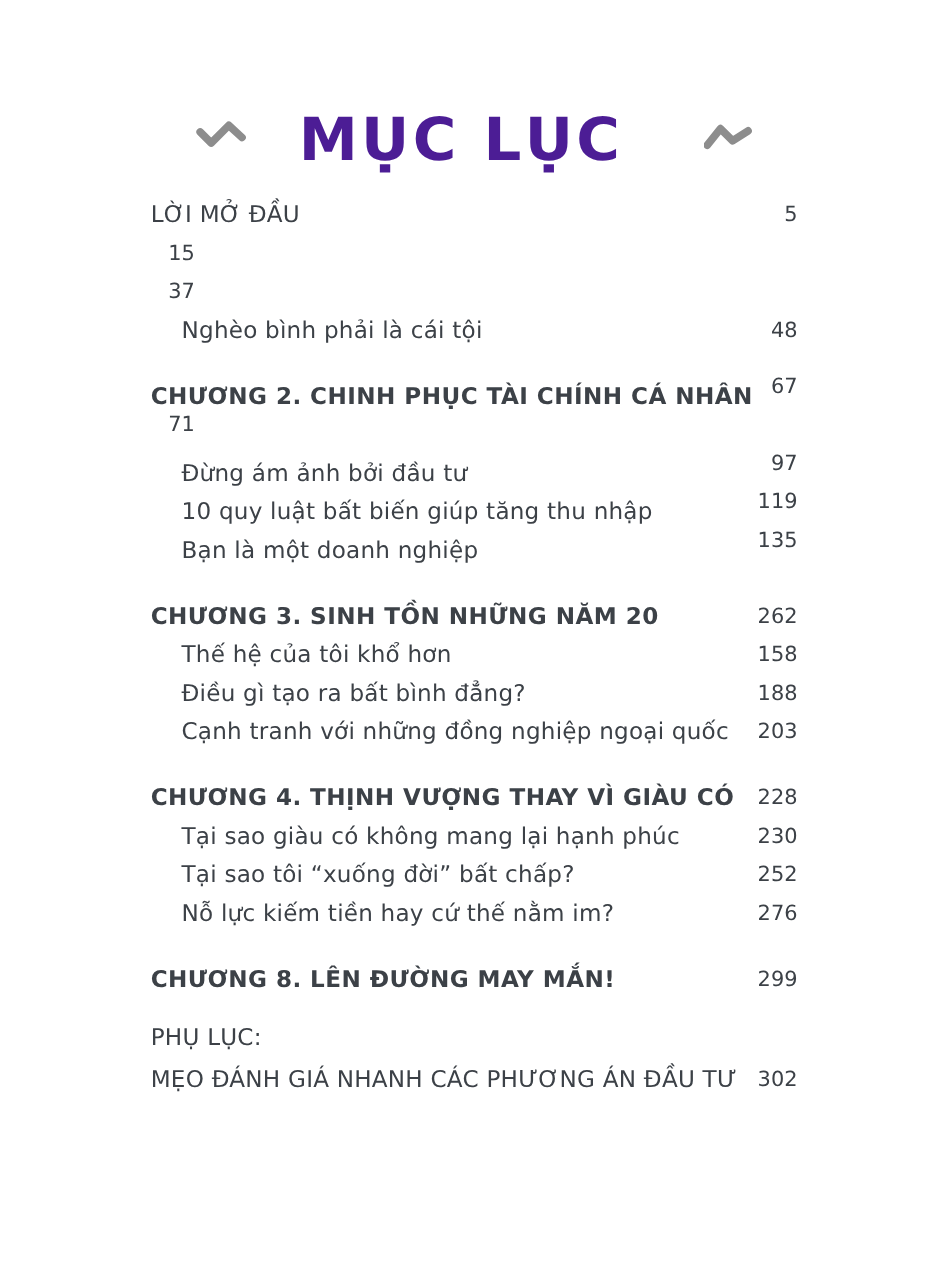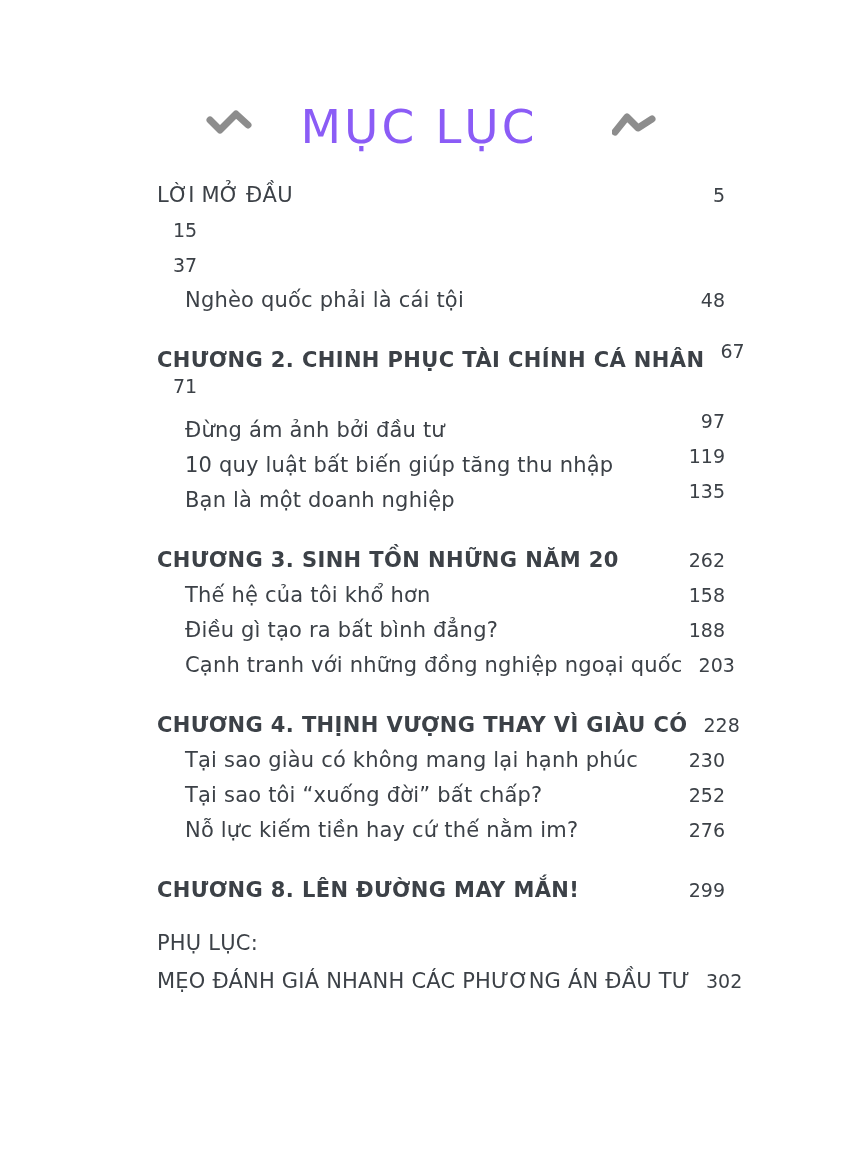--- a/index.html
+++ b/index.html
@@ -22,39 +22,38 @@
   }
   .title-row {
     display: flex;
     align-items: center;
     justify-content: center;
     height: 60px;
     margin-bottom: 26px;
   }
   .page-title {
     margin: 0;
-    font-size: 47px;
-    font-weight: 400;
+    font-size: 54px;
+    font-weight: 700;
     letter-spacing: 3px;
-    color: #8b5cf6;
+    color: #4c1d95;
     white-space: nowrap;
   }
   .squiggle { flex: none; display: block; }
   .sq-left  { margin-right: 48px; margin-top: -6px; }
   .sq-right { margin-left: 74px; margin-top: -2px; }
 
   .row {
     display: flex;
     justify-content: space-between;
     align-items: center;
     font-size: 21px;
     line-height: 27px;
     margin-top: 8px;
     letter-spacing: 0.2px;
-    margin-left: 20px;
   }
   .row .t { white-space: nowrap; }
   .row .n {
     font-size: 19px;
     font-weight: 400;
     letter-spacing: 0;
     flex: none;
     padding-left: 16px;
   }
   .row.chapter {
@@ -88,21 +87,21 @@
     <span class="n">5</span>
   </div>
 
   <div class="row sub">
     <span class="n">15</span>
   </div>
   <div class="row sub">
     <span class="n">37</span>
   </div>
   <div class="row sub">
-    <span class="t">Nghèo quốc phải là cái tội</span>
+    <span class="t">Nghèo bình phải là cái tội</span>
     <span class="n">48</span>
   </div>
 
   <div class="row chapter raised">
     <span class="t">CHƯƠNG 2. CHINH PHỤC TÀI CHÍNH CÁ NHÂN</span>
     <span class="n">67</span>
   </div>
   <div class="row sub raised">
     <span class="n">71</span>
   </div>

